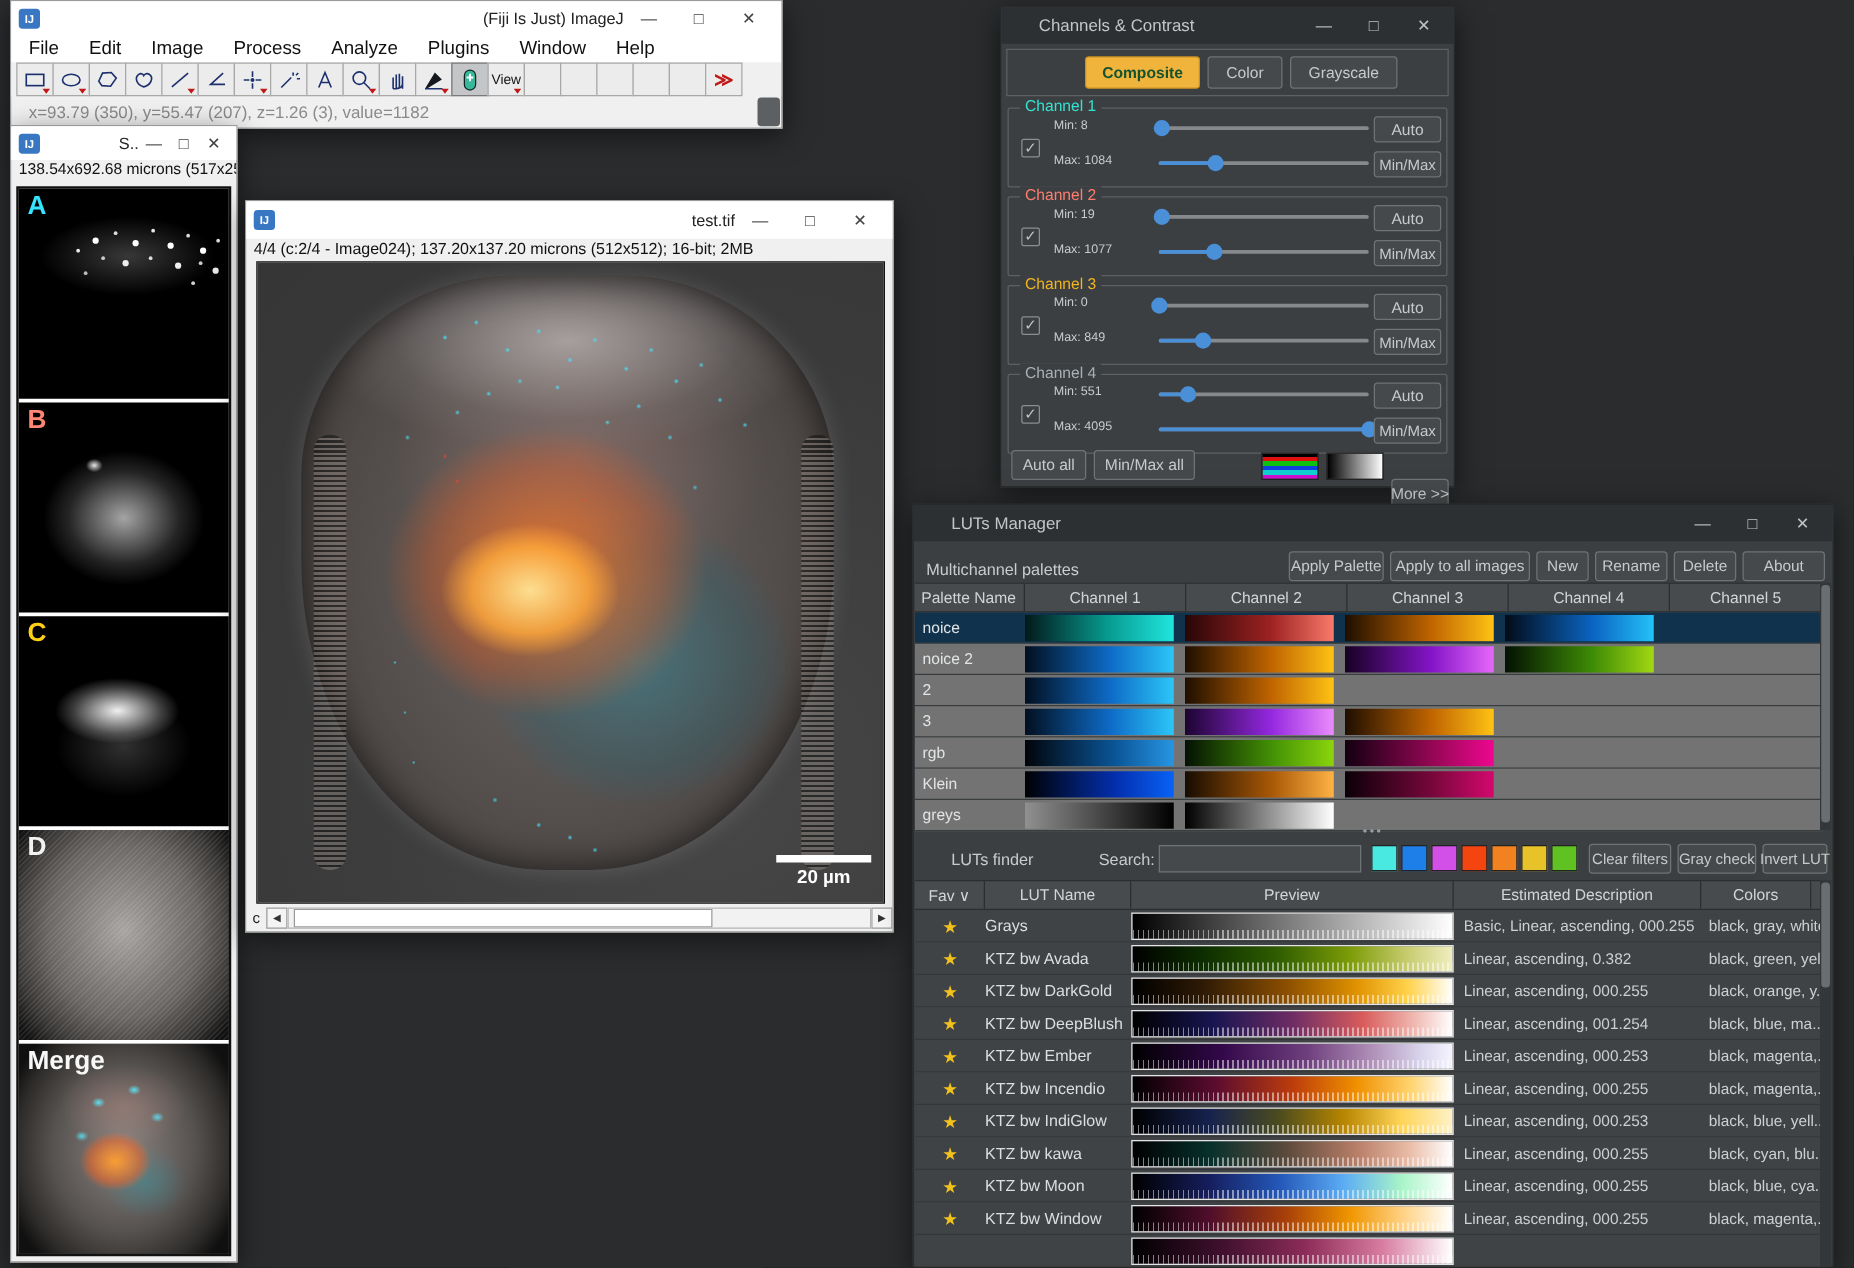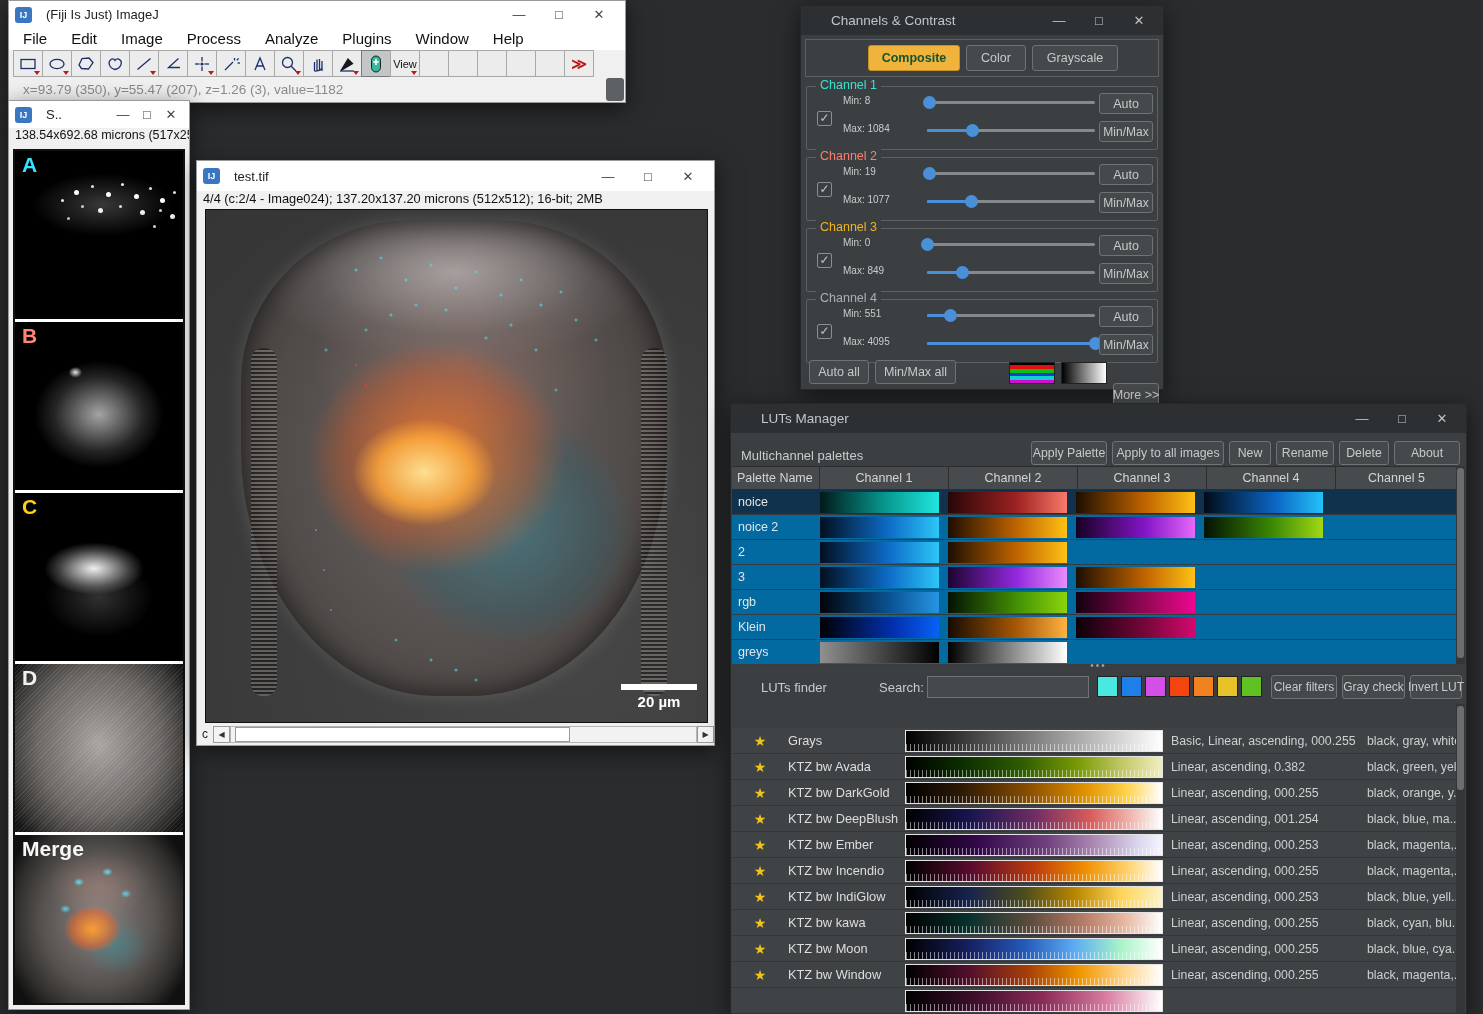--- a/index.html
+++ b/index.html
@@ -2,21 +2,21 @@
 <html><head>
 <meta charset="utf-8">
 <style>
   html,body{margin:0;padding:0;background:#222;}
   *{box-sizing:border-box;font-family:"Liberation Sans",sans-serif;}
   #screen{position:relative;width:1483px;height:1014px;background:#2a2c2d;overflow:hidden;}
   .win{position:absolute;box-shadow:0 6px 22px rgba(0,0,0,.55);}
   
   .light{background:#f0f0f0;border:1px solid #9a9a9a;}
   .lt-title{display:flex;align-items:center;height:27px;background:#fff;padding:0 6px;color:#222;font-size:13px;}
-  .lt-title .ttl{flex:1;margin-left:14px;white-space:nowrap;overflow:hidden;}
+  .lt-title .ttl{flex:1;margin-left:14px;white-space:nowrap;overflow:hidden;text-align:right;}
   .wctl{width:40px;text-align:center;font-size:13px;color:#444;cursor:default;}
   .appicon{width:17px;height:16px;background:#3a77c2;border-radius:3px;color:#fff;font-size:9px;font-weight:bold;
            display:flex;align-items:center;justify-content:center;}
   .menubar{display:flex;gap:24px;padding:2px 0 3px 14px;background:#fff;}
   .mitem{font-size:15px;color:#111;}
   .toolbar{display:flex;padding-left:5px;background:#f0f0f0;}
   .tbtn{width:30px;height:27px;background:#ececec;border:1px solid #a8a8a8;margin-left:-1px;position:relative;
         display:flex;align-items:center;justify-content:center;}
   .tbtn.active{background:#c3c5c7;border-color:#7a7a7a;}
   .tbtn .icn{display:flex;}
@@ -130,21 +130,21 @@
   .strack{position:absolute;left:120px;width:168px;height:3px;background:#85898b;border-radius:2px;}
   .sfill{position:absolute;left:0;top:0;height:3px;background:#4a90d9;border-radius:2px;}
   .sthumb{position:absolute;top:-5px;width:13px;height:13px;border-radius:50%;background:#4a90d9;}
   .lutico{position:absolute;width:46px;height:22px;border:1px solid #222;}
   
   .mgr-row{position:absolute;left:10px;font-size:13px;color:#c8cccd;}
   .thead{position:absolute;display:flex;background:#484b4d;border-top:1px solid #2b2d2e;border-bottom:1px solid #2b2d2e;height:24px;}
   .th{border-right:1px solid #2b2d2e;font-size:12.5px;color:#d2d5d6;display:flex;align-items:center;justify-content:center;}
   .th.first{justify-content:flex-start;padding-left:5px;}
   .ptable{position:absolute;background:#404446;}
-  .prow{display:flex;height:25px;align-items:center;background:#0369a1;border-bottom:1px solid #393c3e;}
+  .prow{display:flex;height:25px;align-items:center;background:#737373;border-bottom:1px solid #393c3e;}
   .prow.sel{background:#10324c;}
   .pname{width:88px;padding-left:6px;font-size:12.5px;color:#e2e4e5;}
   .gcell{width:129px;height:25px;display:flex;align-items:center;}
   .gbar{height:21px;width:119px;margin-left:1px;}
   .splitter{position:absolute;left:0;right:0;text-align:center;color:#9aa0a2;font-size:10px;letter-spacing:2px;height:8px;line-height:6px;}
   .fsq{width:21px;height:21px;border:1px solid #222;}
   .sinput{background:#45494b;border:1px solid #6e7375;height:22px;color:#ddd;font-size:12.5px;padding:0 4px;}
   .frow{display:flex;height:26px;align-items:center;background:#404345;border-bottom:1px solid #343739;}
   .fstar{width:56px;text-align:center;color:#f2c21c;font-size:14px;}
   .fname{width:117px;font-size:12.8px;color:#dcdedf;white-space:nowrap;}
@@ -586,20 +586,27 @@
         <div class="fsq" style="background: rgb(31, 127, 232);"></div>
         <div class="fsq" style="background: rgb(210, 79, 232);"></div>
         <div class="fsq" style="background: rgb(244, 68, 15);"></div>
         <div class="fsq" style="background: rgb(242, 130, 32);"></div>
         <div class="fsq" style="background: rgb(232, 194, 41);"></div>
         <div class="fsq" style="background: rgb(95, 194, 34);"></div>
       </div>
     <div class="dbtn" style="left:540px;top:271px;width:66px;height:24px;font-size:12px;">Clear filters</div>
     <div class="dbtn" style="left:611px;top:271px;width:63px;height:24px;font-size:12px;">Gray check</div>
     <div class="dbtn" style="left:679px;top:271px;width:52px;height:24px;font-size:12px;">Invert LUT</div>
+    <div class="thead" style="left:1px;top:300px;width:726px;" id="finder-head">
+        <div class="th" style="width: 56px;">Fav ∨</div>
+        <div class="th" style="width: 117px;">LUT Name</div>
+        <div class="th" style="width: 258px;">Preview</div>
+        <div class="th" style="width: 198px;">Estimated Description</div>
+        <div class="th" style="width: 88px;">Colors</div>
+      </div>
     <div class="ptable" style="left:1px;top:324px;width:726px;height:286px;overflow:hidden;" id="finder-table">
         <div class="frow">
           <div class="fstar">★</div>
           <div class="fname">Grays</div>
           <div class="fprev">
             <div class="pbar" style="background: linear-gradient(90deg, rgb(0, 0, 0), rgb(255, 255, 255));"></div>
           </div>
           <div class="fdesc">Basic, Linear, ascending, 000.255</div>
           <div class="fcol">black, gray, white</div>
         </div>

